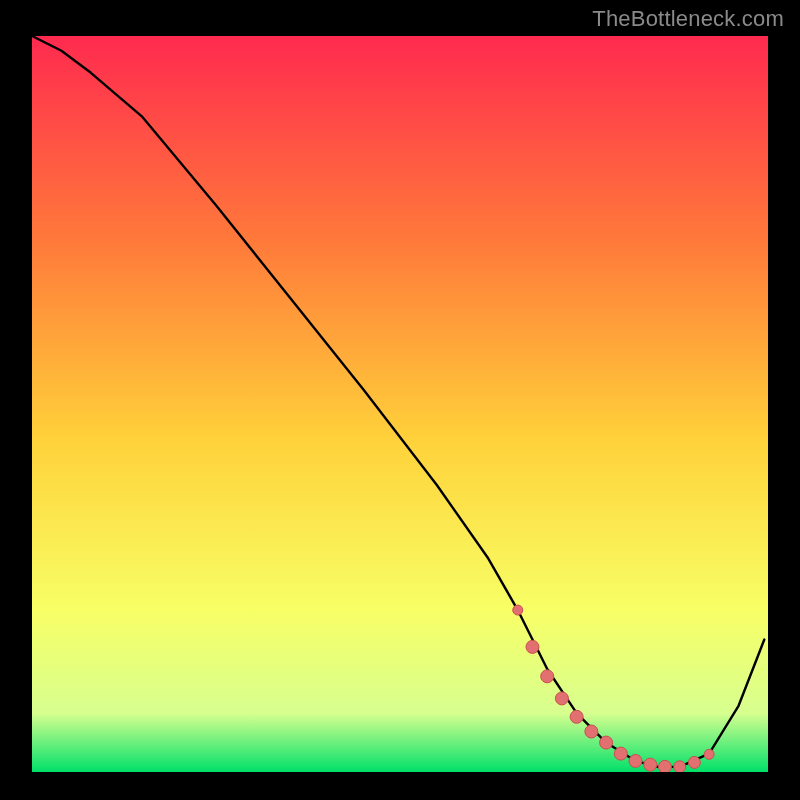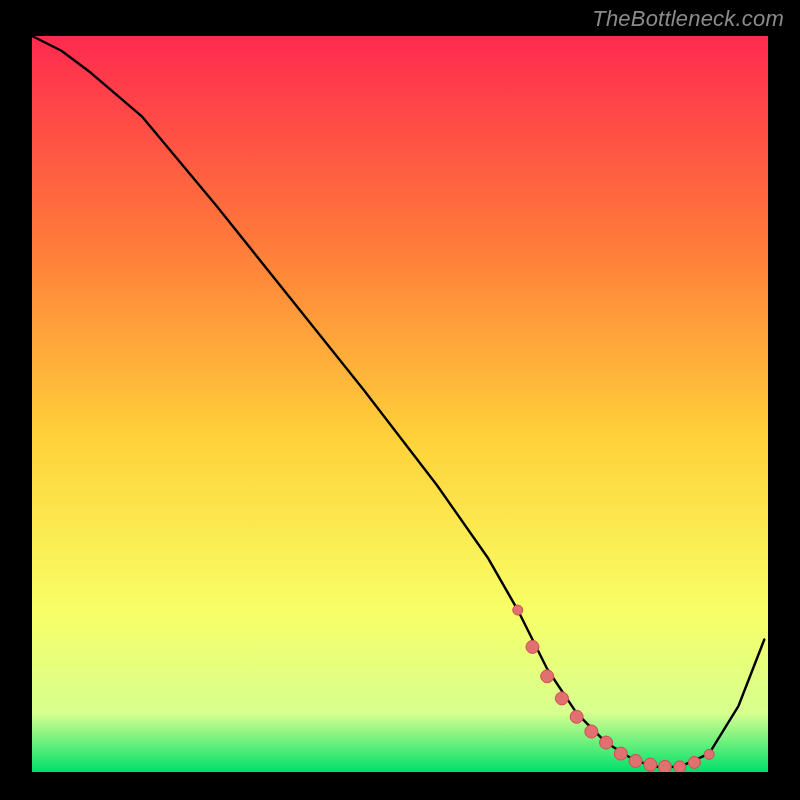--- a/index.html
+++ b/index.html
@@ -2,21 +2,20 @@
 <html><head>
 <meta charset="utf-8">
 <style>
   * { margin: 0; padding: 0; box-sizing: border-box; }
   html, body { width: 800px; height: 800px; background: #000; overflow: hidden; }
   .stage {
     position: relative;
     width: 800px;
     height: 800px;
     background: #000;
-    font-style: italic;
   }
   .attribution {
     position: absolute;
     top: 6px;
     right: 16px;
     font-family: Arial, Helvetica, sans-serif;
     font-size: 22px;
     color: #8a8a8a;
     letter-spacing: 0.2px;
   }

